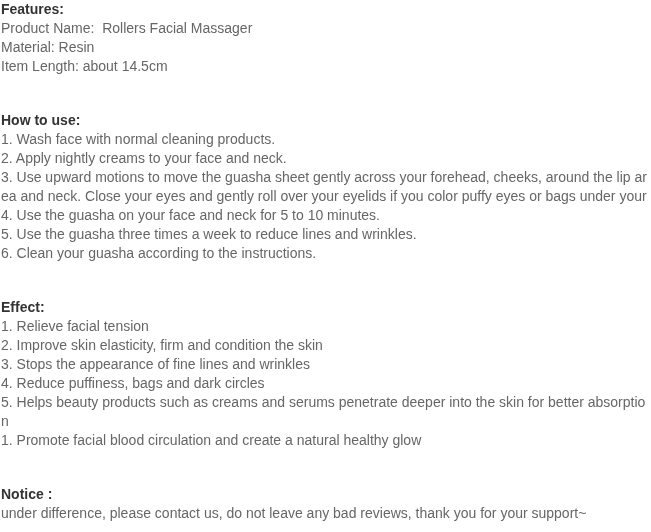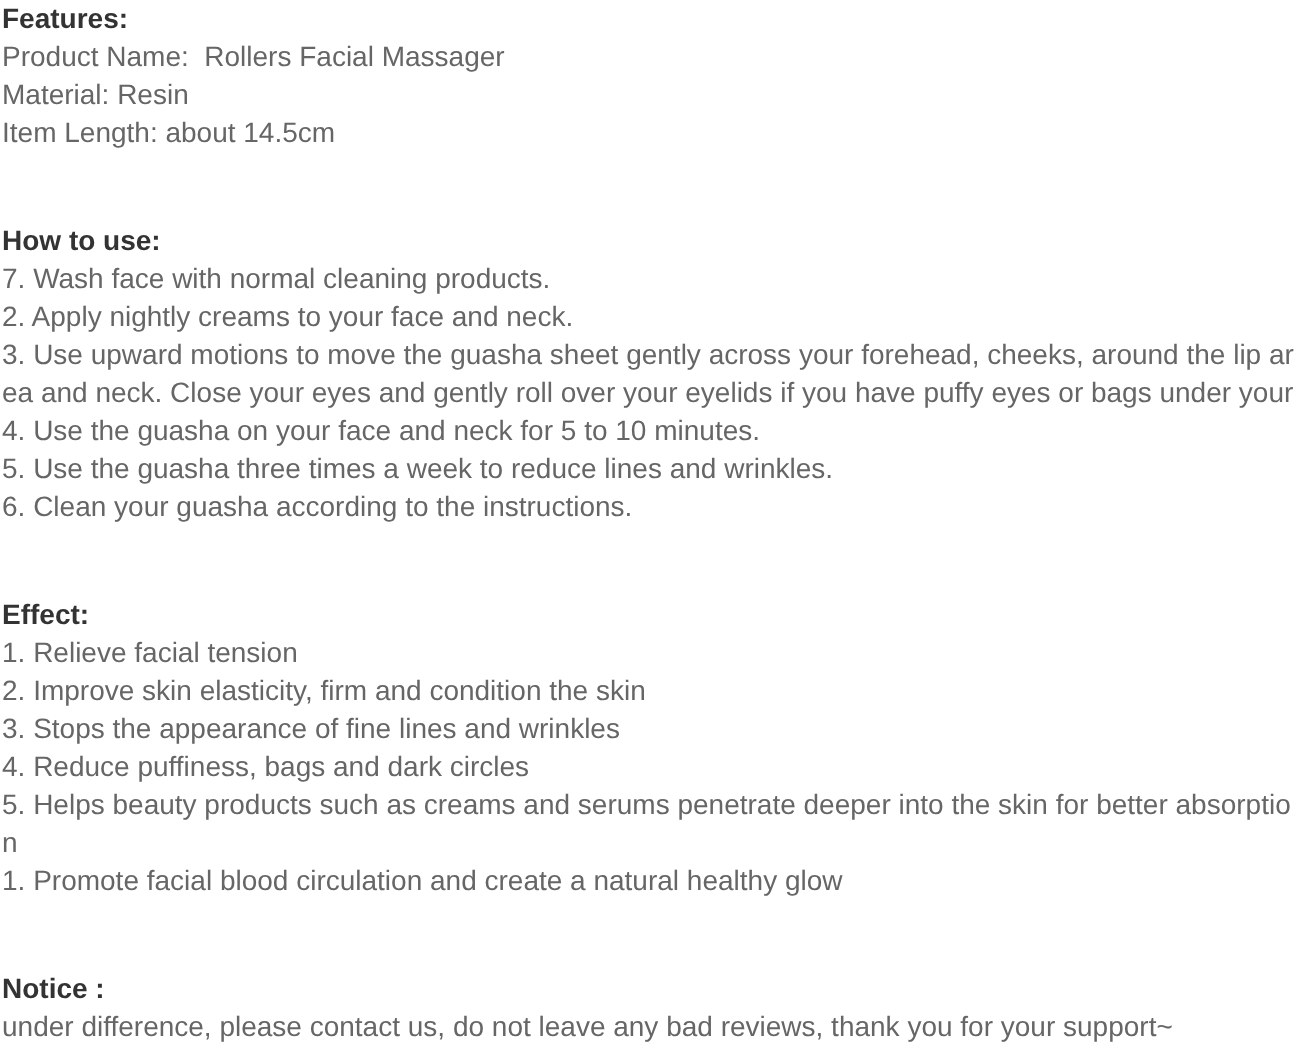--- a/index.html
+++ b/index.html
@@ -37,24 +37,24 @@
 
   <div class="section">
     <div class="line heading">Features:</div>
     <div class="line">Product Name:  Rollers Facial Massager</div>
     <div class="line">Material: Resin</div>
     <div class="line">Item Length: about 14.5cm</div>
   </div>
 
   <div class="section">
     <div class="line heading">How to use:</div>
-    <div class="line">7. Wash face with normal cleaning products.</div>
+    <div class="line">1. Wash face with normal cleaning products.</div>
     <div class="line">2. Apply nightly creams to your face and neck.</div>
     <div class="line">3. Use upward motions to move the guasha sheet gently across your forehead, cheeks, around the lip ar</div>
-    <div class="line">ea and neck. Close your eyes and gently roll over your eyelids if you have puffy eyes or bags under your</div>
+    <div class="line">ea and neck. Close your eyes and gently roll over your eyelids if you color puffy eyes or bags under your</div>
     <div class="line">4. Use the guasha on your face and neck for 5 to 10 minutes.</div>
     <div class="line">5. Use the guasha three times a week to reduce lines and wrinkles.</div>
     <div class="line">6. Clean your guasha according to the instructions.</div>
   </div>
 
   <div class="section">
     <div class="line heading">Effect:</div>
     <div class="line">1. Relieve facial tension</div>
     <div class="line">2. Improve skin elasticity, firm and condition the skin</div>
     <div class="line">3. Stops the appearance of fine lines and wrinkles</div>

